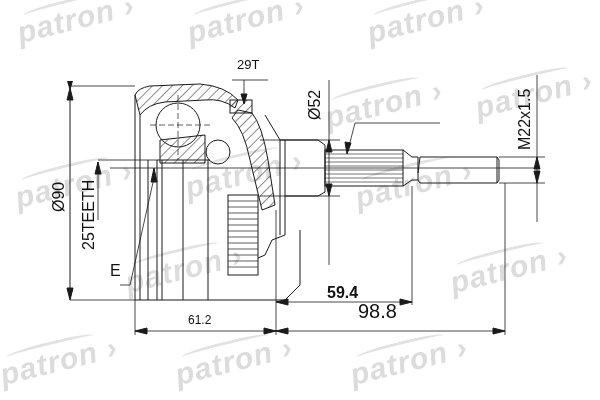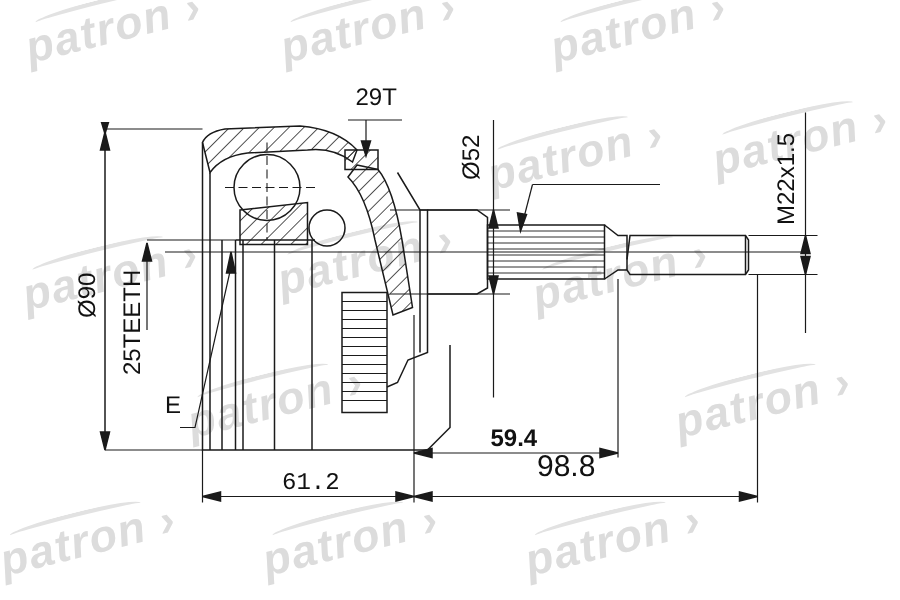--- a/index.html
+++ b/index.html
@@ -148,22 +148,22 @@
       <line x1="135" y1="331" x2="276" y2="331" stroke-width="0.8"></line>
       <path d="M135,331 L147,328 L147,334 Z" fill="#1a1a1a"></path>
       <path d="M276,331 L264,328 L264,334 Z" fill="#1a1a1a"></path>
 
       <line x1="276" y1="331" x2="505" y2="331" stroke-width="0.8"></line>
       <path d="M276,331 L288,328 L288,334 Z" fill="#1a1a1a"></path>
       <path d="M505,331 L493,328 L493,334 Z" fill="#1a1a1a"></path>
     </g>
   </svg>
 
-  <div class="lbl" style="left:237px;top:57px;font-size:16px;">29T</div>
+  <div class="lbl" style="left:237px;top:57px;font-size:13px;">29T</div>
   <div class="lbl vert" style="left:50px;top:212px;font-size:16px;">Ø90</div>
   <div class="lbl vert" style="left:80px;top:250px;font-size:16px;">25TEETH</div>
   <div class="lbl" style="left:110px;top:262px;font-size:16px;">E</div>
   <div class="lbl vert" style="left:306px;top:120px;font-size:16px;">Ø52</div>
   <div class="lbl vert" style="left:516px;top:150px;font-size:16px;">M22x1.5</div>
-  <div class="lbl" style="left:188px;top:313px;font-size:16px;font-family:Liberation Mono, monospace;">61.2</div>
+  <div class="lbl" style="left:188px;top:313px;font-size:12px;">61.2</div>
   <div class="lbl" style="left:327px;top:284px;font-size:16px;font-weight:bold;">59.4</div>
   <div class="lbl" style="left:358px;top:300px;font-size:20px;">98.8</div>
 </div>
 
 </body></html>

